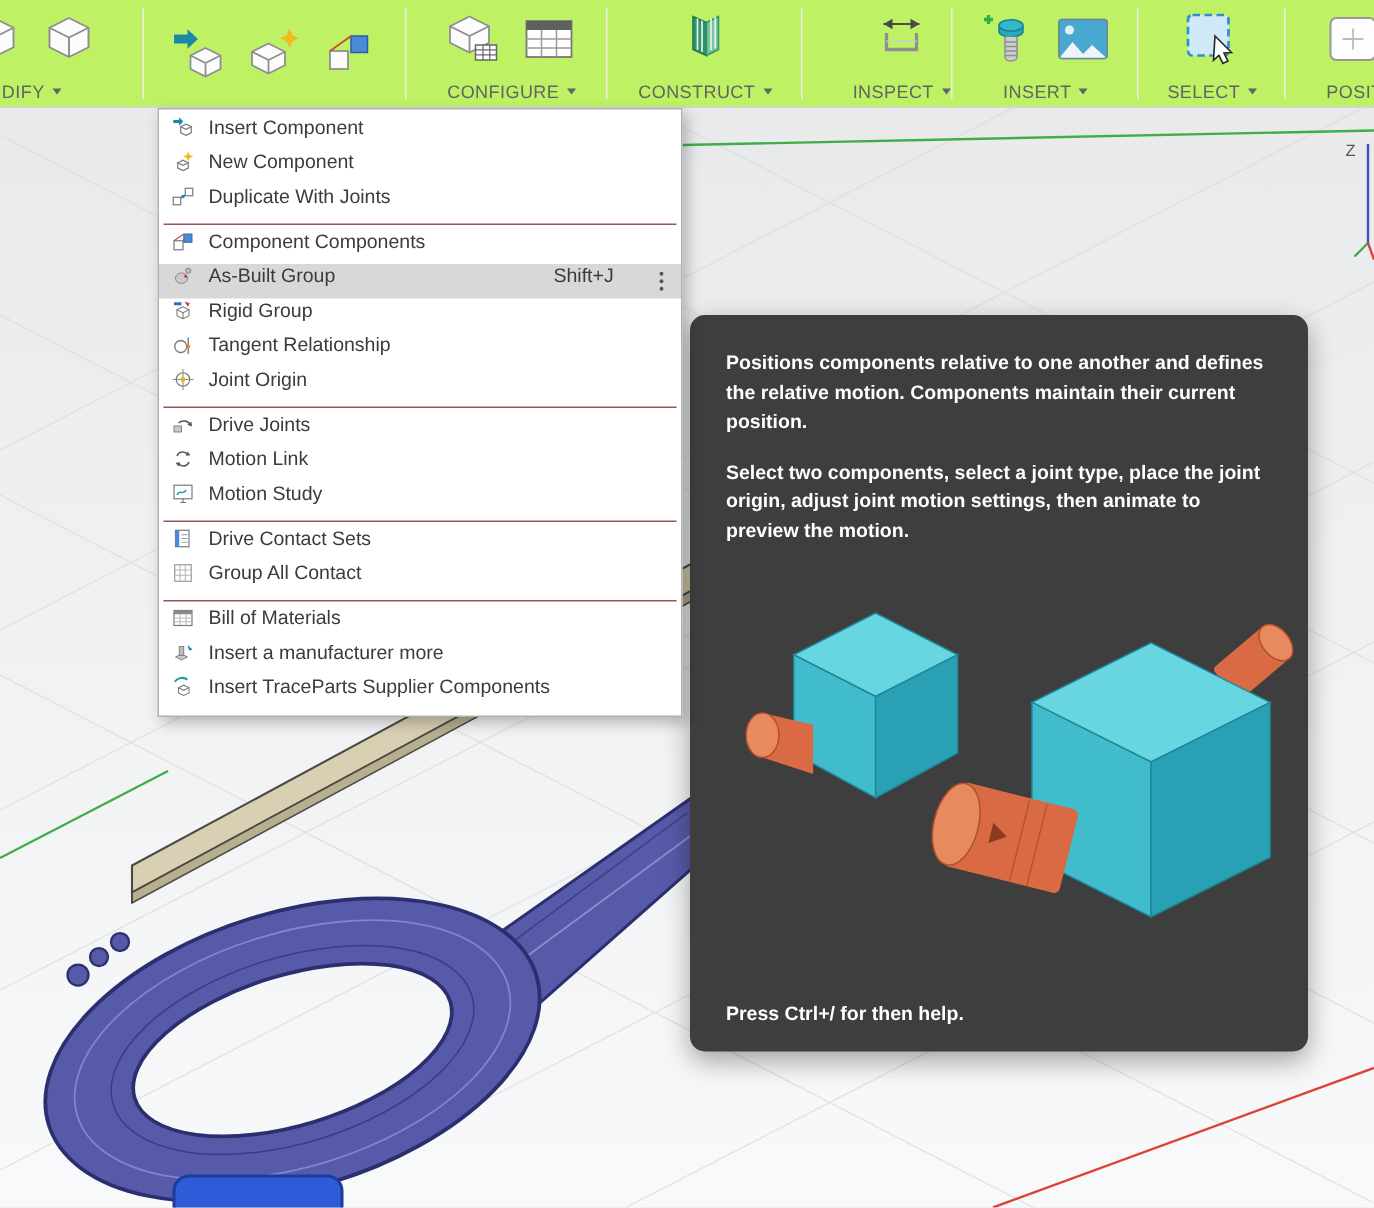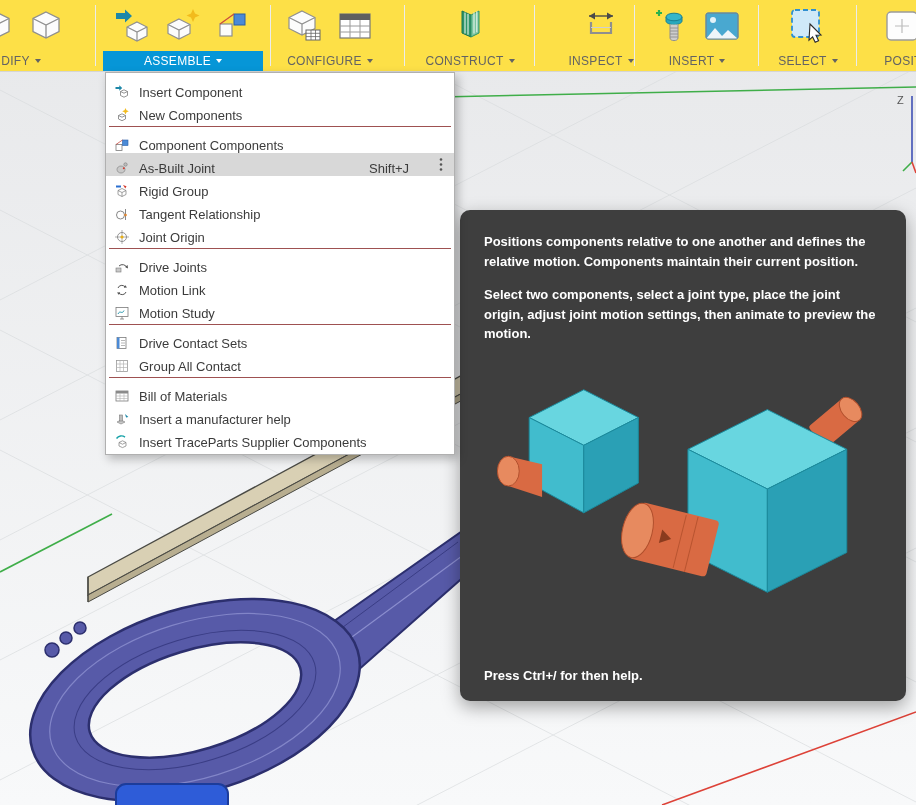--- a/index.html
+++ b/index.html
@@ -1,41 +1,41 @@
 <!DOCTYPE html>
 <html style="--accent: #0696d7; --menu-hl: #d8d8d8; --divider: #9e5151; --tooltip-bg: #3e3e3e; --part-purple: #575aa8; --part-purple-dark: #2c2f6e; --stick: #d9d0b4; --stick-side: #b8ae90; --axis-green: #3fae49; --axis-red: #dd4238; --cube-top: #68d6e0; --cube-left: #41bccd; --cube-right: #2aa0b5; --peg: #d96a43; --peg-cap: #e78a5f; --peg-dark: #b04f2c; --blue-part: #2e5cd8; --select-blue: #2f8fd0; --star: #f2bb1d; --teal: #1d87a8;"><head>
 <meta charset="utf-8">
 <style>
   *{box-sizing:border-box;margin:0;padding:0}
   html,body{width:916px;height:805px;overflow:hidden}
   body{position:relative;font-family:"Liberation Sans",sans-serif;background:#eee}
   svg.viewport{position:absolute;top:0;left:0}
 
   
-  .toolbar{position:absolute;top:0;left:0;width:916px;height:72px;background:#fde047;border-bottom:1px solid #d5d5d5;z-index:3}
+  .toolbar{position:absolute;top:0;left:0;width:916px;height:72px;background:#bef264;border-bottom:1px solid #d5d5d5;z-index:3}
   .tb-group{position:absolute;top:0;height:71px;display:flex;flex-direction:column;align-items:center;justify-content:flex-end}
   .tb-icons{flex:1;display:flex;align-items:center;gap:10px}
   .ti{width:40px;height:40px;display:block}
   .tb-label{height:20px;display:flex;align-items:center;justify-content:center;font-size:12px;color:#636363;letter-spacing:.3px;padding:0 10px;white-space:nowrap}
   .tb-label.active{background:var(--accent);color:#fff;width:160px}
   .arr{width:0;height:0;border-left:3.5px solid transparent;border-right:3.5px solid transparent;border-top:4px solid currentColor;margin-left:5px;display:inline-block}
   .tb-sep{position:absolute;top:5px;height:61px;width:1px;background:#ececec}
 
   
   .menu{position:absolute;left:105px;top:72px;width:350px;background:#fff;border:1px solid #b0b0b0;box-shadow:3px 4px 9px rgba(0,0,0,.25);padding:4px 0;z-index:5}
-  .mrow{position:relative;height:23px;display:flex;align-items:flex-end;padding-left:8px;font-size:13px;color:#3b3b3b;cursor:default}
+  .mrow{position:relative;height:23px;display:flex;align-items:flex-start;padding-left:8px;font-size:13px;color:#3b3b3b;cursor:default}
   .mrow .mi{width:18px;height:16px;margin-right:7px;flex:none}
   .mi svg{width:16px;height:16px;display:block}
   .mshortcut{position:absolute;left:263px;color:#3b3b3b}
   .mrow.hl{background:var(--menu-hl)}
   .mdots{position:absolute;right:6px;top:3px;width:14px;height:17px}
   .mdivider{height:1px;margin:3px 3px;background:var(--divider)}
 
   
-  .tooltip{position:absolute;left:460px;top:210px;width:446px;height:491px;background:var(--tooltip-bg);border-radius:10px;color:#fff;padding:22px 24px 0 24px;font-size:13px;font-weight:bold;line-height:1.5;box-shadow:0 6px 18px rgba(0,0,0,.35);z-index:4}
+  .tooltip{position:absolute;left:460px;top:210px;width:412px;height:491px;background:var(--tooltip-bg);border-radius:10px;color:#fff;padding:22px 24px 0 24px;font-size:13px;font-weight:bold;line-height:1.5;box-shadow:0 6px 18px rgba(0,0,0,.35);z-index:4}
   .tooltip p{margin-bottom:14px}
   .tt-illustration{display:block;margin:2px auto 0}
   .tt-footer{position:absolute;left:24px;bottom:16px}
 </style>
 </head>
 <body>
 
 <svg class="viewport" width="916" height="805" viewBox="0 0 916 805">
   <defs>
     <linearGradient id="bg" x1="0" y1="0" x2="0" y2="1">
@@ -121,27 +121,23 @@
           <path d="M16 13 27 18.5v9L16 33 5 27.5v-9z" fill="#fcfcfc" stroke="#8f8f8f" stroke-width="1.2"></path>
           <path d="M5 18.5l11 5.5 11-5.5M16 24v9" fill="none" stroke="#8f8f8f" stroke-width="1.2"></path>
           <path d="M30 3l2 4.5L36.5 9.5 32 11.5 30 16l-2-4.5L23.5 9.5 28 7.5z" style="fill:var(--star)"></path>
         </svg>
       <svg class="ti" viewBox="0 0 40 40">
           <rect x="7" y="18" width="12" height="12" fill="#fcfcfc" stroke="#8f8f8f" stroke-width="1.2"></rect>
           <rect x="21" y="8" width="11" height="11" fill="#4b8ad6" stroke="#2a5fa8"></rect>
           <path d="M7 18 21 8" stroke="#c94a3f" stroke-width="1.2"></path>
         </svg>
     </div>
-    <div class="tb-label active">
-        <span>ASSEMBLE</span>
-        <span class="arr"></span>
-      </div>
-  </div>
-
-  <div class="tb-group" style="left:264px;width:132px">
+  </div>
+
+  <div class="tb-group" style="left:275px;width:132px">
     <div class="tb-icons">
       <svg class="ti" viewBox="0 0 40 40">
           <path d="M17 5 30 11.5v11L17 29 4 22.5v-11z" fill="#fcfcfc" stroke="#8f8f8f" stroke-width="1.2"></path>
           <path d="M4 11.5 17 18l13-6.5M17 18v11" fill="none" stroke="#8f8f8f" stroke-width="1.2"></path>
           <rect x="21" y="24" width="14" height="10" fill="#fff" stroke="#666"></rect>
           <path d="M21 27.3h14M21 30.6h14M26 24v10M30.5 24v10" stroke="#666" stroke-width=".8"></path>
         </svg>
       <svg class="ti" viewBox="0 0 40 40">
           <rect x="5" y="8" width="30" height="24" fill="#fff" stroke="#777" stroke-width="1.2"></rect>
           <rect x="5" y="8" width="30" height="6" fill="#5f5f5f"></rect>
@@ -244,42 +240,53 @@
     <span>Insert Component</span>
   </div>
   <div class="mrow">
     <span class="mi">
         <svg viewBox="0 0 16 16">
           <path d="M4.5 8.5 8 6.8l3.5 1.7L8 10.2z" fill="#fff" stroke="#7a7a7a" stroke-width=".8"></path>
           <path d="M4.5 8.5v3.5L8 13.7l3.5-1.7V8.5" fill="none" stroke="#7a7a7a" stroke-width=".8"></path>
           <path d="M11.5 1l1 2.3 2.3 1-2.3 1-1 2.3-1-2.3-2.3-1 2.3-1z" style="fill:var(--star)"></path>
         </svg>
       </span>
-    <span>New Components</span>
+    <span>New Component</span>
+  </div>
+  <div class="mrow">
+    <span class="mi">
+        <svg viewBox="0 0 16 16">
+          <rect x="1.5" y="8.5" width="5" height="5" fill="#fff" stroke="#7a7a7a" stroke-width=".8"></rect>
+          <rect x="9.5" y="2.5" width="5" height="5" fill="#fff" stroke="#7a7a7a" stroke-width=".8"></rect>
+          <path d="M6.5 9 9.5 7" stroke="#2386a8" stroke-width=".9"></path>
+          <circle cx="8" cy="8" r="1.2" fill="#2386a8"></circle>
+        </svg>
+      </span>
+    <span>Duplicate With Joints</span>
   </div>
   <div class="mdivider"></div>
   <div class="mrow">
     <span class="mi">
         <svg viewBox="0 0 16 16">
           <rect x="2" y="7.5" width="6" height="6" fill="#fff" stroke="#7a7a7a" stroke-width=".8"></rect>
           <rect x="8.5" y="3" width="5.5" height="5.5" fill="#4b8ad6" stroke="#2a5fa8" stroke-width=".6"></rect>
           <path d="M2 7.5 8.5 3" stroke="#c94a3f" stroke-width=".8"></path>
         </svg>
       </span>
     <span>Component Components</span>
   </div>
   <div class="mrow hl">
     <span class="mi">
         <svg viewBox="0 0 16 16">
           <path d="M3 9.5c0-2 1.8-3.5 4-3.5s4 1.5 4 3.5-1.8 3.5-4 3.5-4-1.5-4-3.5z" fill="#c9c9c9" stroke="#7a7a7a" stroke-width=".6"></path>
           <circle cx="11.5" cy="4.5" r="1.7" fill="#bdbdbd" stroke="#7a7a7a" stroke-width=".6"></circle>
           <circle cx="9.8" cy="8.2" r="1" fill="#d23b2f"></circle>
         </svg>
       </span>
-    <span>As-Built Joint</span>
+    <span>As-Built Group</span>
     <span class="mshortcut">Shift+J</span>
     <svg class="mdots" viewBox="0 0 14 17">
         <circle cx="7" cy="3.5" r="1.3" fill="#555"></circle>
         <circle cx="7" cy="8.5" r="1.3" fill="#555"></circle>
         <circle cx="7" cy="13.5" r="1.3" fill="#555"></circle>
       </svg>
   </div>
   <div class="mrow">
     <span class="mi">
         <svg viewBox="0 0 16 16">
@@ -375,21 +382,21 @@
     <span>Bill of Materials</span>
   </div>
   <div class="mrow">
     <span class="mi">
         <svg viewBox="0 0 16 16">
           <path d="M3 11l4-2 4 2-4 2z" fill="#c9c9c9" stroke="#7a7a7a" stroke-width=".6"></path>
           <rect x="5.5" y="4" width="3" height="6" fill="#bdbdbd" stroke="#7a7a7a" stroke-width=".6"></rect>
           <path d="M11 3l3.4 3-2.3.6z" style="fill:var(--teal)"></path>
         </svg>
       </span>
-    <span>Insert a manufacturer help</span>
+    <span>Insert a manufacturer more</span>
   </div>
   <div class="mrow">
     <span class="mi">
         <svg viewBox="0 0 16 16">
           <path d="M5 8.5 8.5 6.8 12 8.5l-3.5 1.7z" fill="#fff" stroke="#7a7a7a" stroke-width=".7"></path>
           <path d="M5 8.5V12l3.5 1.6L12 12V8.5" fill="none" stroke="#7a7a7a" stroke-width=".7"></path>
           <path d="M2.5 4.5a6 6 0 0 1 8.5-1.4" fill="none" stroke="#17a2a8" stroke-width="1.4"></path>
         </svg>
       </span>
     <span>Insert TraceParts Supplier Components</span>

